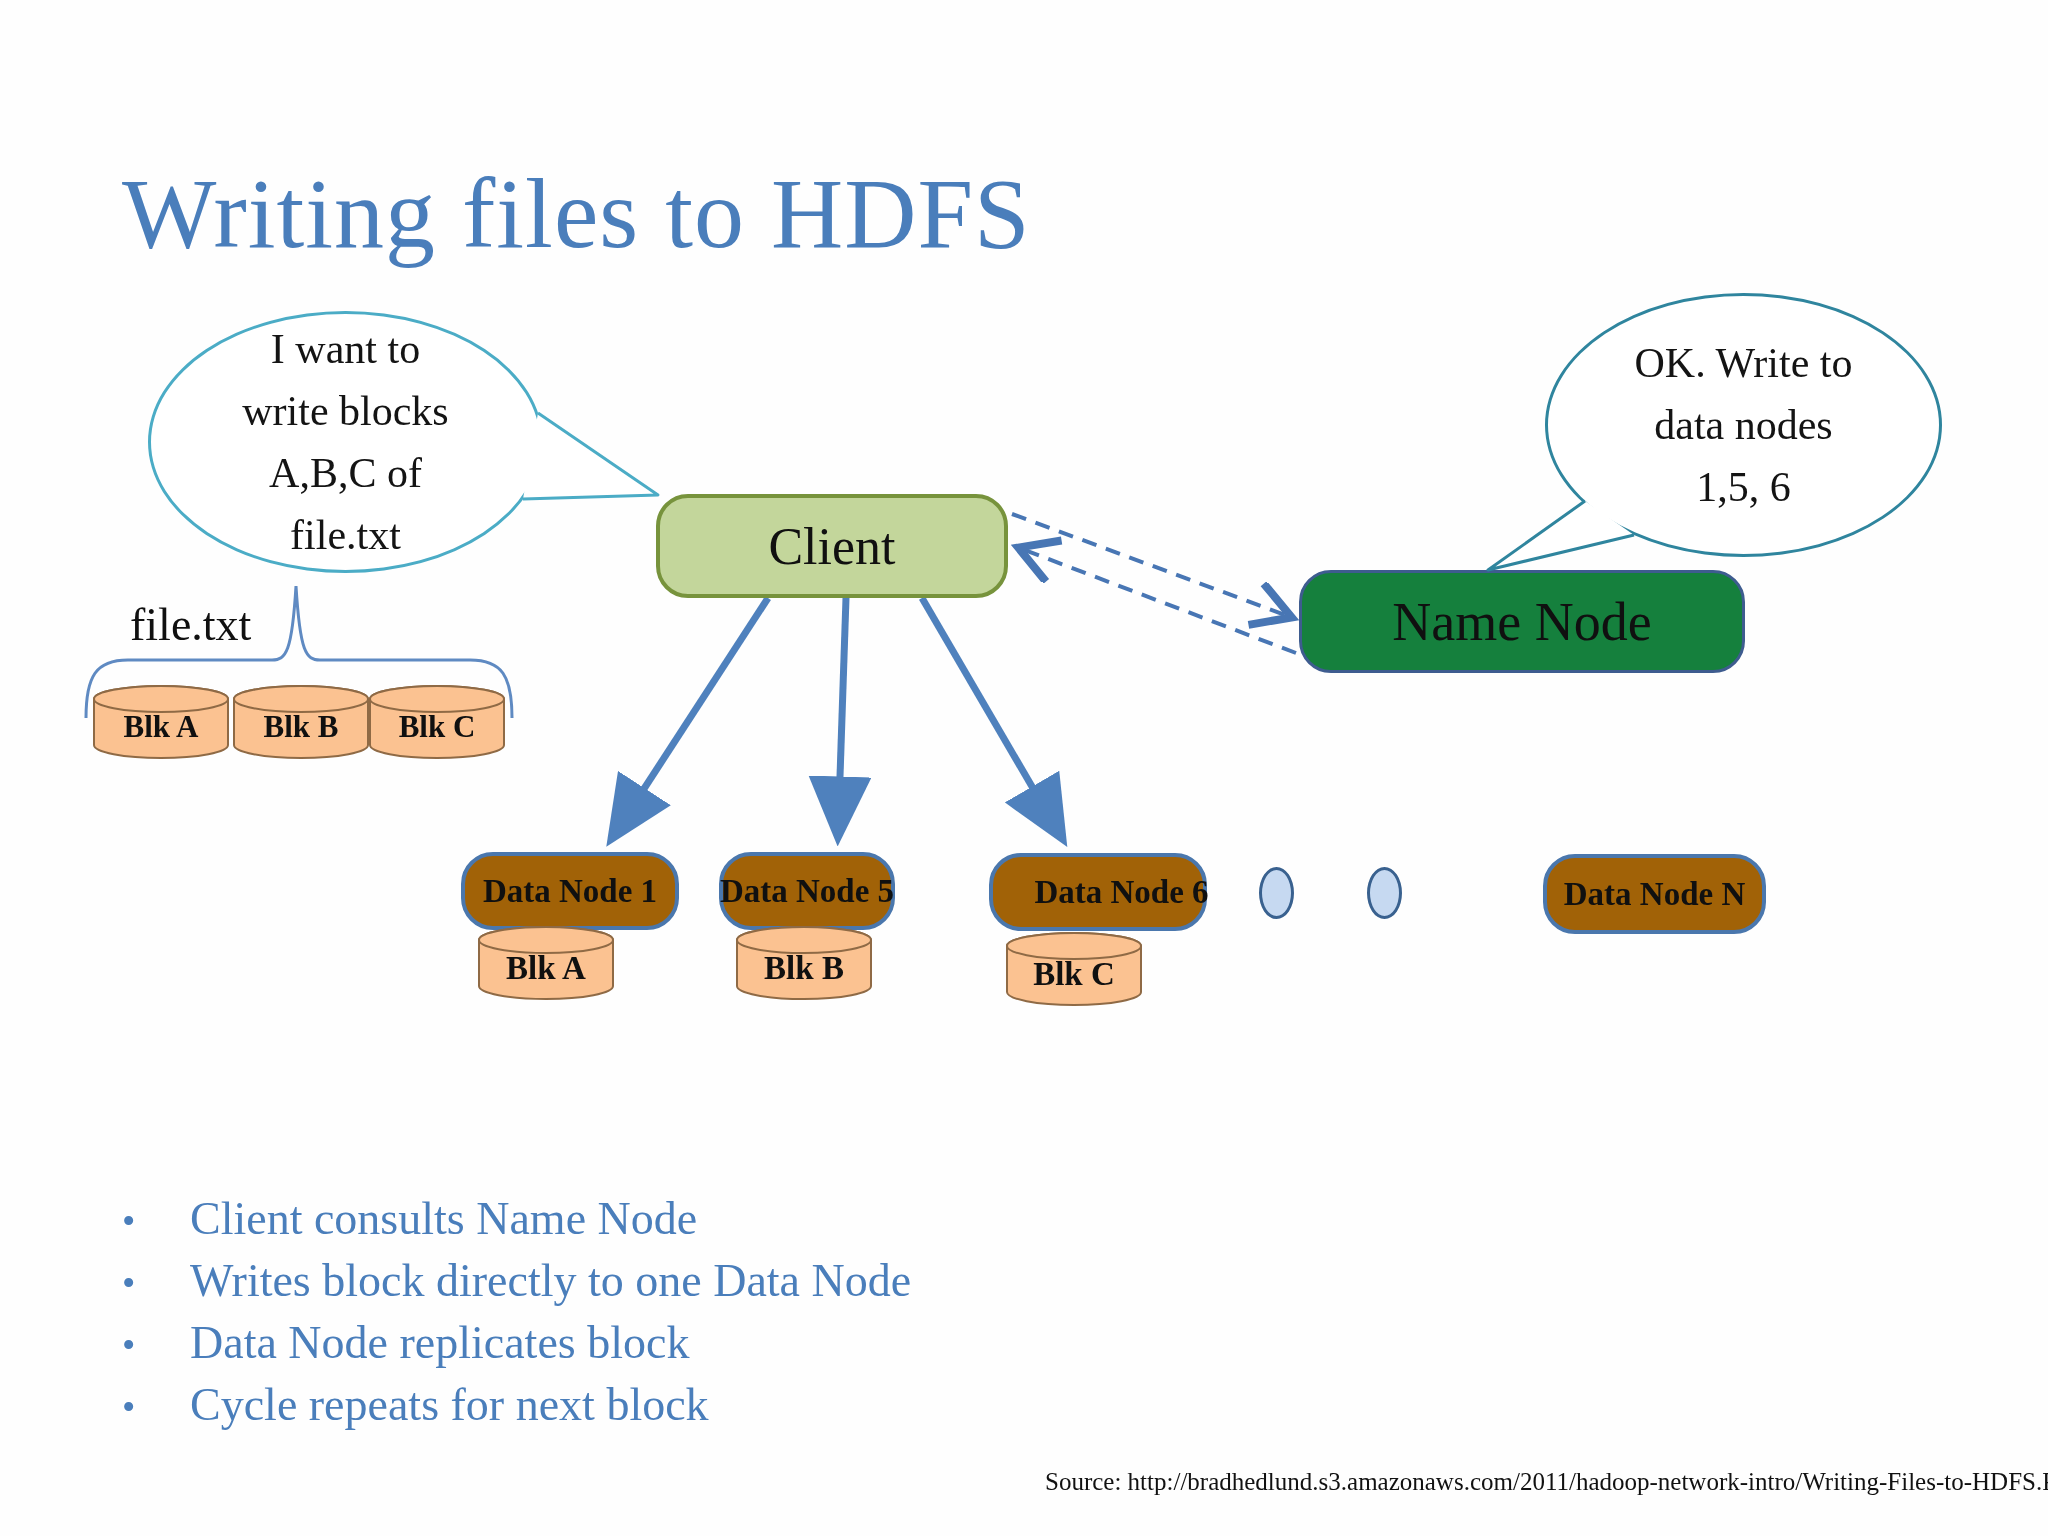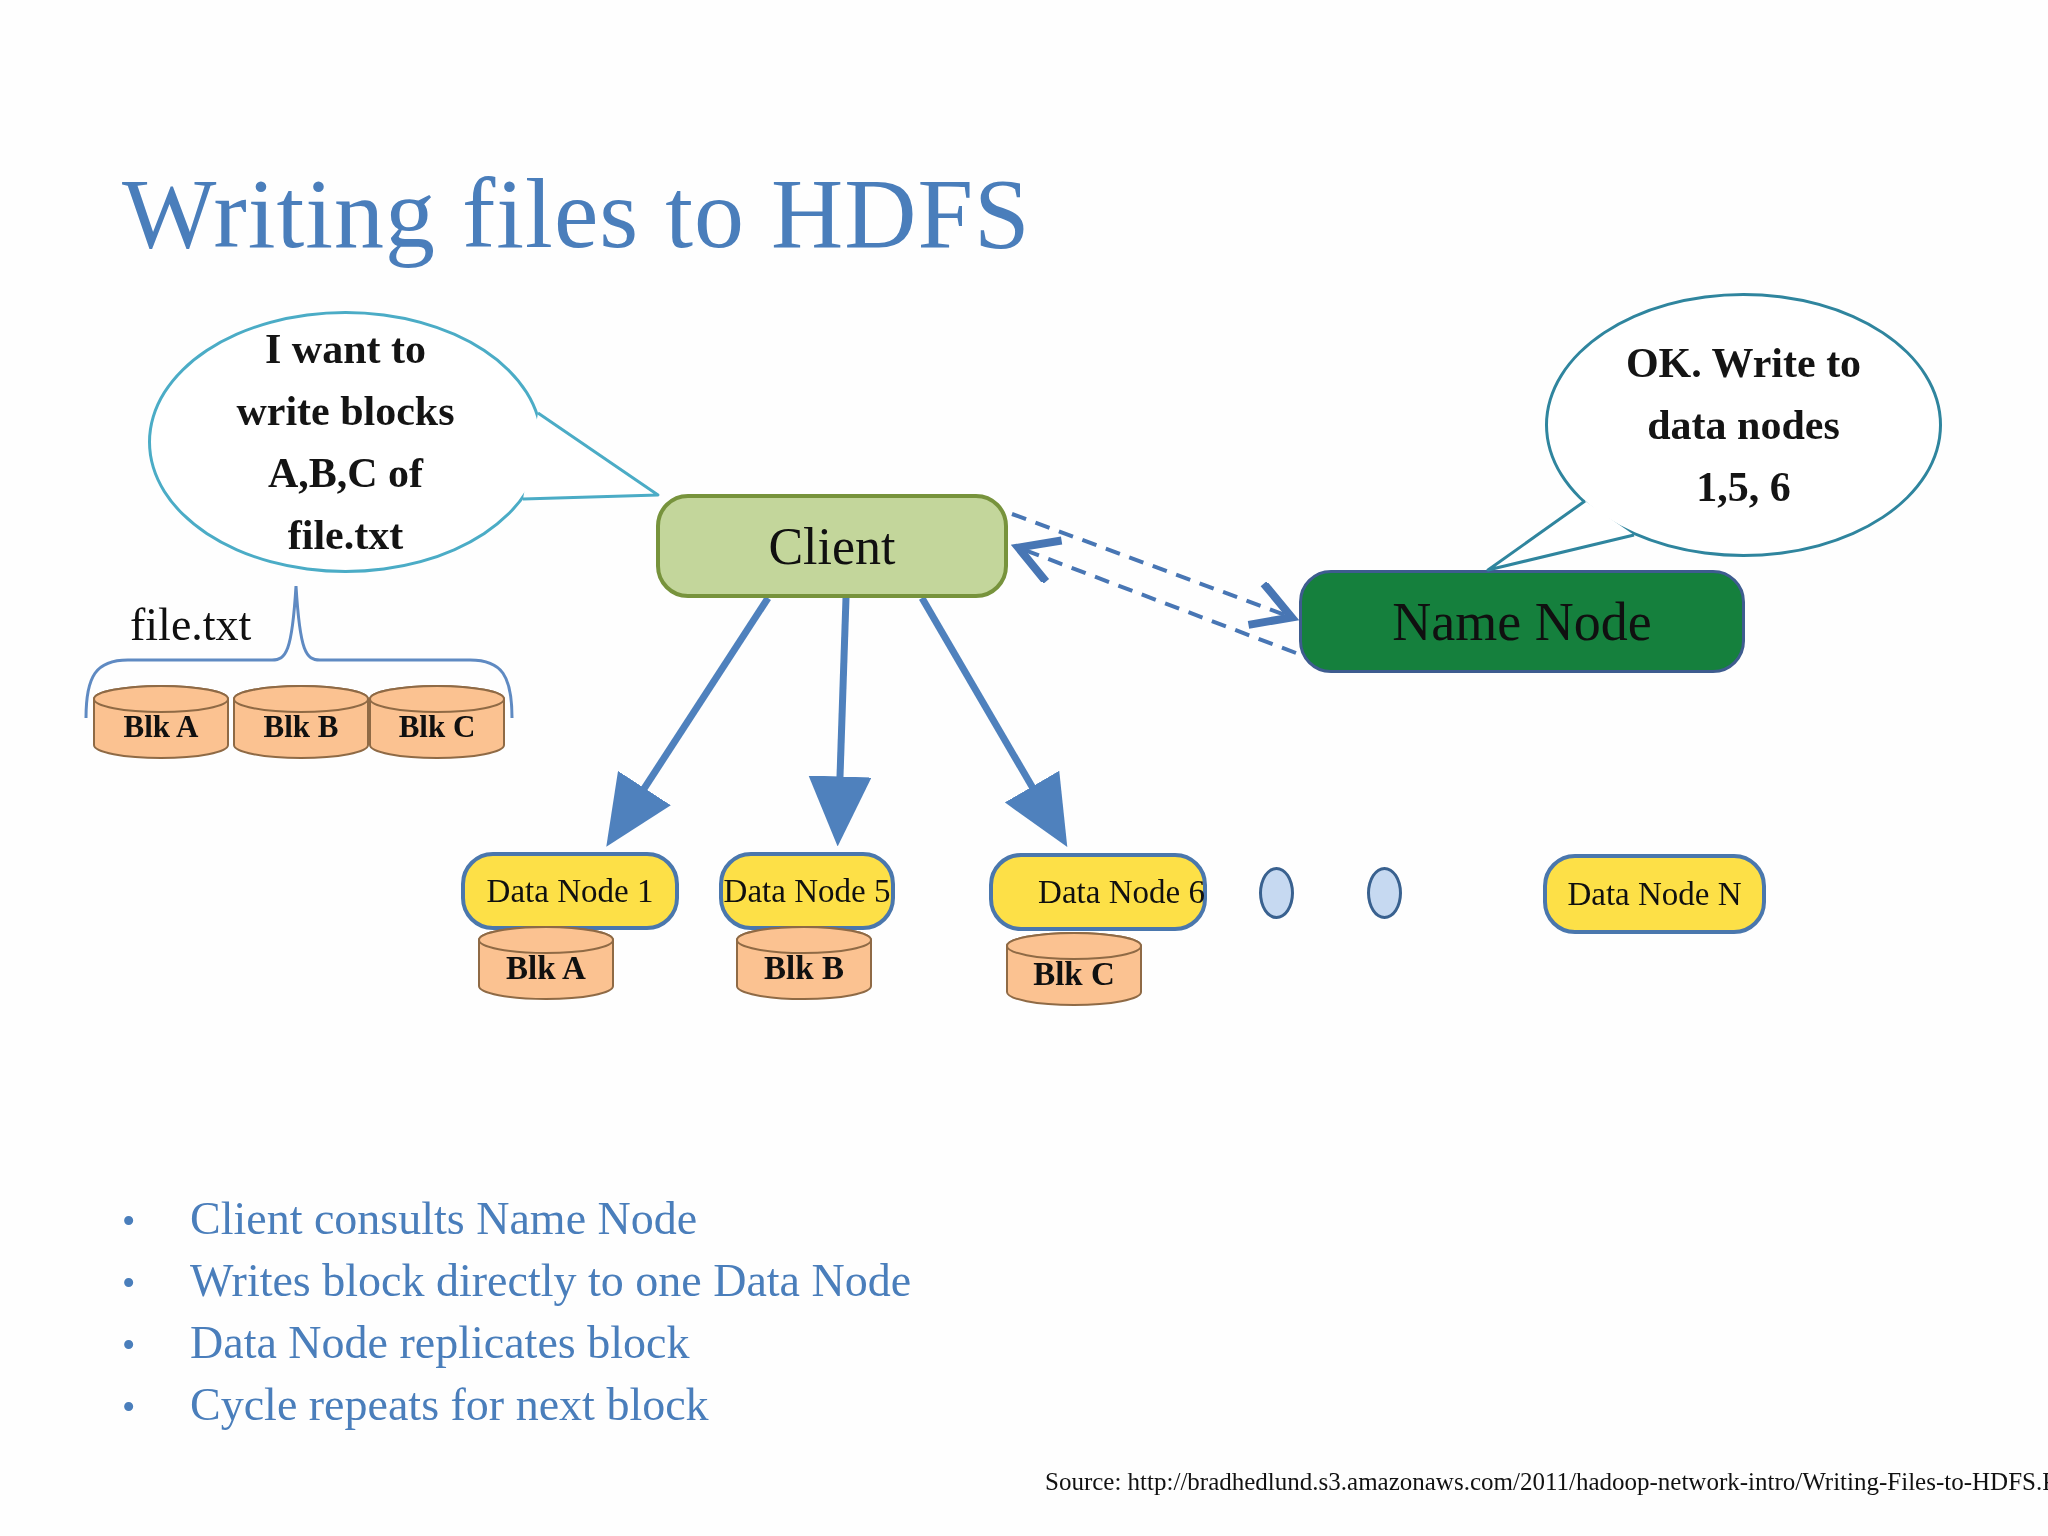--- a/index.html
+++ b/index.html
@@ -13,33 +13,33 @@
   #overlay{z-index:3;}
 
   .title{
     left:122px;top:128px;font-size:100px;color:#4a7ebb;letter-spacing:1px;
     white-space:nowrap;z-index:2;margin-top:28px;
   }
 
   .bubble{
     box-sizing:border-box;background:#ffffff;border-radius:50%;
     display:flex;flex-direction:column;align-items:center;justify-content:center;
-    text-align:center;color:#141414;z-index:2;font-weight:bold;
+    text-align:center;color:#141414;z-index:2;
   }
   .bubble .line{display:block;font-size:42px;line-height:62px;white-space:nowrap;}
   .bubble-left{left:148px;top:311px;width:395px;height:262px;border:3px solid #4bacc6;}
   .bubble-right{left:1545px;top:293px;width:397px;height:264px;border:3px solid #2f859e;}
 
   .node-box{
     box-sizing:border-box;display:flex;align-items:center;justify-content:center;
     z-index:2;color:#101010;white-space:nowrap;border-radius:32px;
   }
   .client-box{left:656px;top:494px;width:352px;height:104px;background:#c3d69b;border:4px solid #77933c;font-size:52px;}
   .namenode-box{left:1299px;top:570px;width:446px;height:103px;background:#15803d;border:3px solid #3e5c8f;font-size:54px;}
-  .dn-box{background:#fde047;border:4px solid #4a77ad;font-size:33px;font-weight:normal;}
+  .dn-box{background:#a16207;border:4px solid #4a77ad;font-size:33px;font-weight:bold;}
   .dn1{left:461px;top:852px;width:218px;height:78px;}
   .dn5{left:719px;top:852px;width:176px;height:78px;}
   .dn6{left:989px;top:853px;width:218px;height:78px;padding-left:47px;}
   .dnn{left:1543px;top:854px;width:223px;height:80px;}
 
   .file-label{left:130px;top:598px;font-size:46px;color:#101010;z-index:2;}
 
   .cyl{width:138px;height:78px;z-index:2;}
   .cyl svg{display:block;}
   .cyl .cyl-label{

